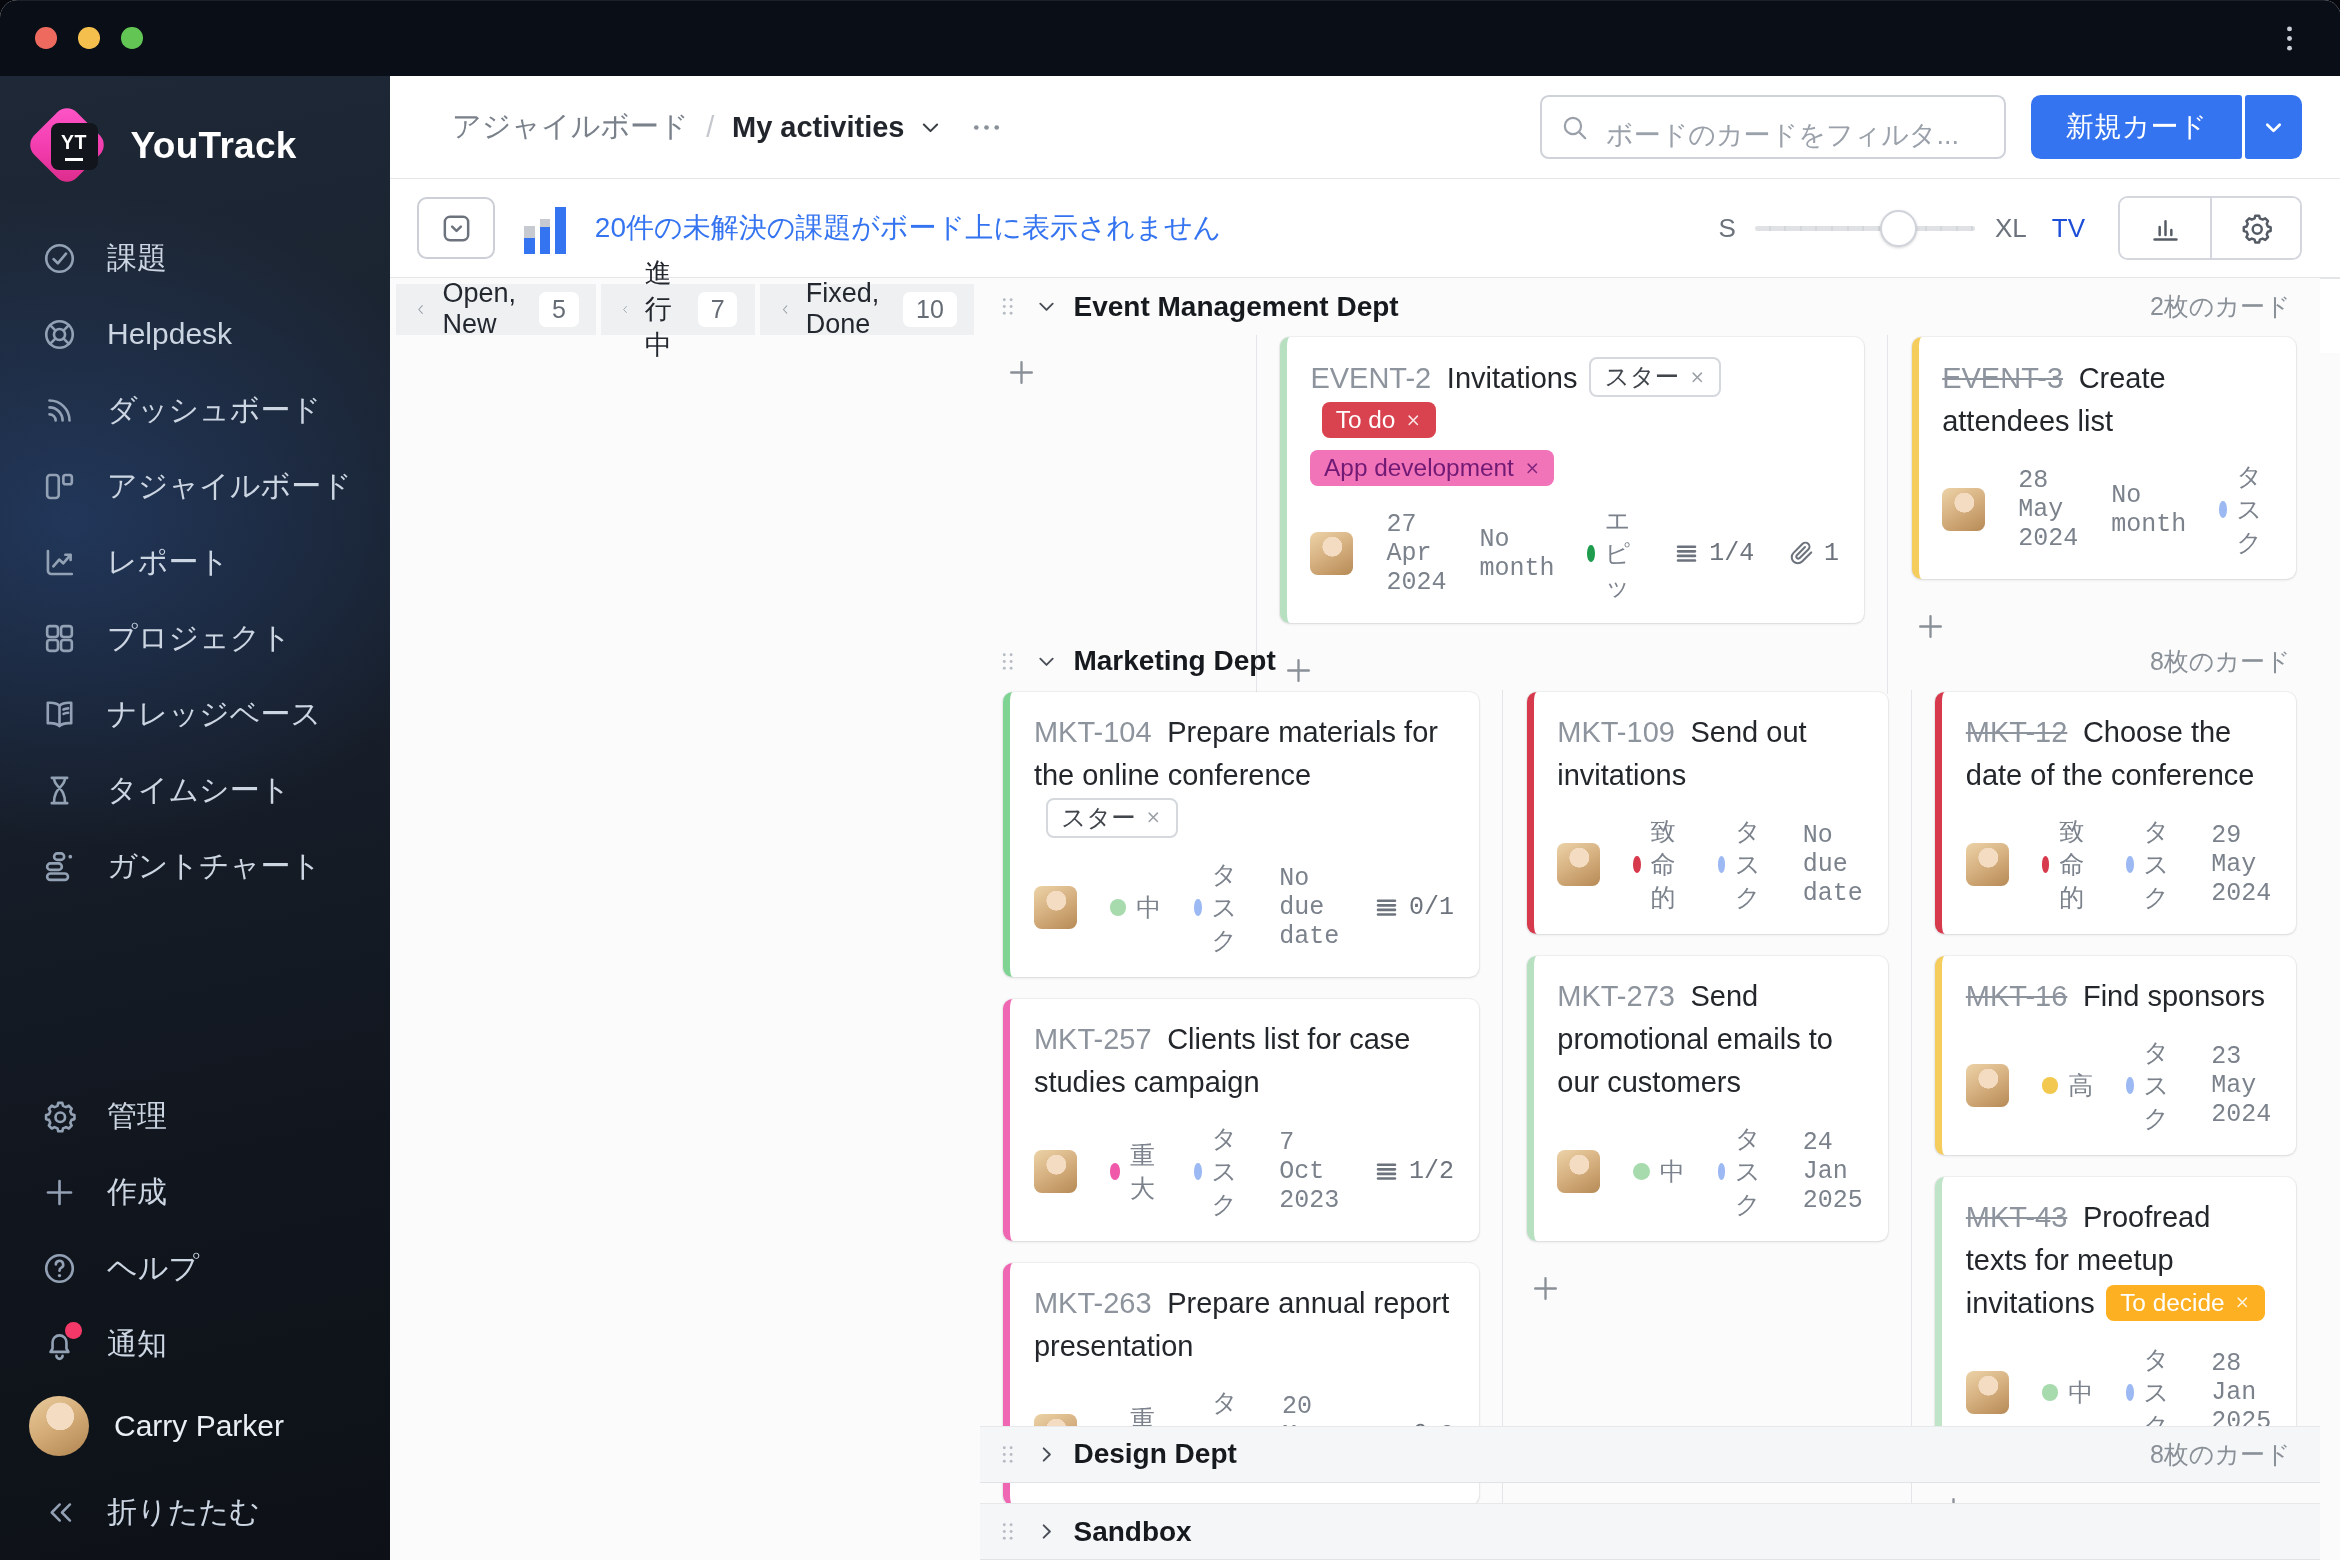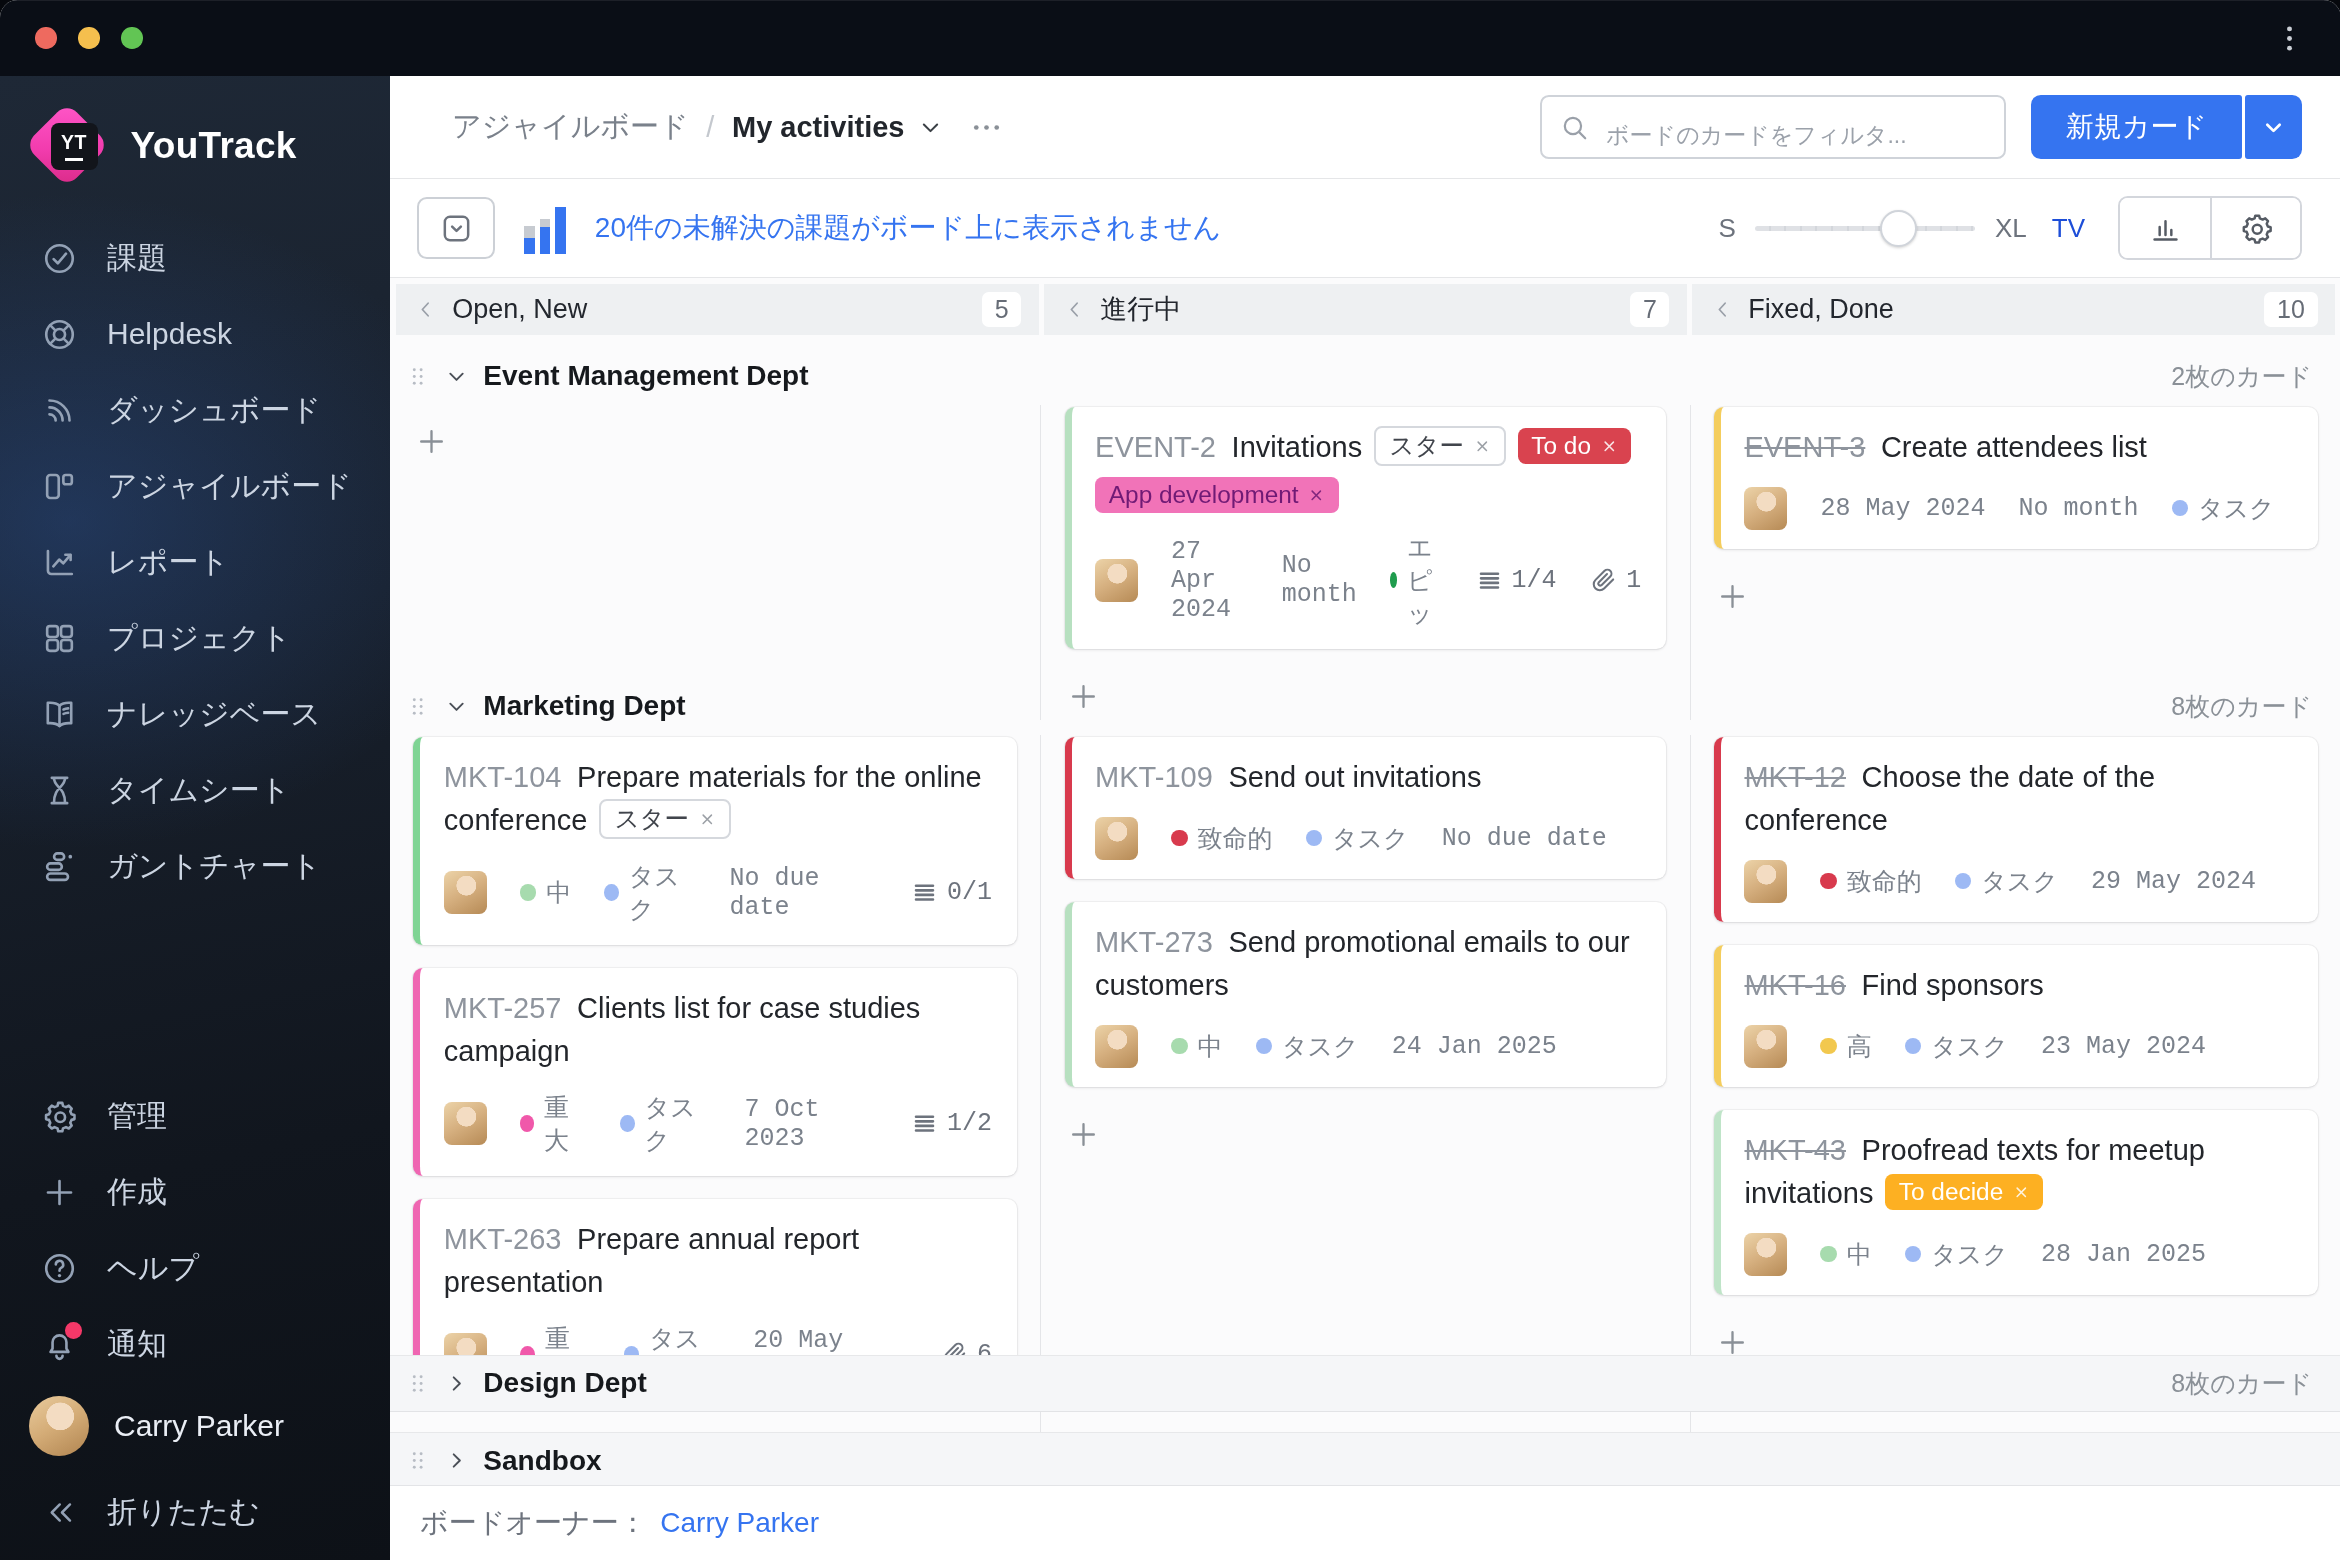--- a/index.html
+++ b/index.html
@@ -49,21 +49,21 @@
   .main{flex:1;display:flex;flex-direction:column;background:#fff;min-width:0;}
   .page-header{height:103px;flex:0 0 103px;display:flex;align-items:center;padding:0 39px 0 62px;border-bottom:1px solid #e5e6e8;}
   .crumb-parent{font-size:29px;color:#7a818b;}
   .crumb-sep{font-size:29px;color:#c4c8ce;margin:0 17.6px;}
   .crumb-current{font-size:29px;color:#22262c;font-weight:600;}
   .crumb-chev{width:29px;height:29px;color:#3b4046;margin-left:11.7px;cursor:pointer;}
   .crumb-more{width:35px;height:35px;color:#8a9097;margin-left:23.4px;cursor:pointer;}
   .hdr-spacer{flex:1;}
   .search-box{display:flex;align-items:center;width:466px;height:64px;border:2px solid #cfd3d9;border-radius:8.8px;padding:0 17.6px;gap:13.7px;}
   .search-box .icon{width:31px;height:31px;color:#9aa0a9;flex:0 0 31px;}
-  .search-box input{border:none;outline:none;font-size:23px;color:#22262c;width:100%;font-family:Liberation Sans, sans-serif;background:transparent;margin-top:17px;}
+  .search-box input{border:none;outline:none;font-size:27px;color:#22262c;width:100%;font-family:Liberation Sans, sans-serif;background:transparent;margin-top:17px;}
   .search-box input::placeholder{color:#9ba1aa;}
   .split-btn{display:flex;margin-left:25px;}
   .btn-primary{height:64px;background:#3574f0;color:#fff;font-size:28px;border:none;border-radius:9.8px 2.9px 2.9px 9.8px;padding:0 35px;cursor:pointer;font-family:inherit;}
   .btn-primary-arrow{height:64px;width:57px;background:#3574f0;border:none;border-radius:2.9px 9.8px 9.8px 2.9px;margin-left:2.9px;cursor:pointer;display:flex;align-items:center;justify-content:center;}
   .btn-primary-arrow .icon{width:27px;height:27px;color:#fff;}
 
   
   .board-toolbar{height:99px;flex:0 0 99px;display:flex;align-items:center;padding:0 39px 0 27px;border-bottom:1px solid #e5e6e8;}
   .outline-btn{width:78px;height:62px;border:2px solid #ccd0d6;border-radius:9.8px;background:#fff;display:flex;align-items:center;justify-content:center;cursor:pointer;}
   .outline-btn .icon{width:35px;height:35px;color:#6d737d;}
@@ -77,21 +77,21 @@
   .slider-track{position:absolute;left:0;right:0;top:16.6px;height:4.9px;border-radius:2.9px;
     background:repeating-linear-gradient(90deg,#dfe1e5 0 13.7px,#d3d6db 13.7px 15.6px);}
   .slider-thumb{position:absolute;top:0;width:37px;height:37px;border-radius:50%;background:#fff;border:2px solid #d0d4da;box-shadow:0 1px 2.9px rgba(0,0,0,.18);}
   .tv-lbl{font-size:26px;color:#1d4ed8;margin-left:25px;cursor:pointer;}
   .segmented{display:flex;height:64px;border:2px solid #d3d6dc;border-radius:9.8px;margin-left:33px;overflow:hidden;}
   .segmented .seg{width:90px;display:flex;align-items:center;justify-content:center;background:#fff;cursor:pointer;}
   .segmented .seg + .seg{border-left:2px solid #d3d6dc;}
   .segmented .icon{width:35px;height:35px;color:#555b64;}
 
   
-  .board{flex:1;display:flex;flex-direction:column;background:#fbfbfc;min-height:0;justify-content:center;}
+  .board{flex:1;display:flex;background:#fbfbfc;min-height:0;}
   .col-heads{display:grid;grid-template-columns:1fr 1fr 1fr;gap:4.9px;margin:5.9px 5.9px 12.7px 5.9px;}
   .col-head{height:51px;background:#eef0f2;display:flex;align-items:center;padding:0 17.6px;gap:13.7px;}
   .col-head .icon{width:25px;height:25px;color:#9aa0a9;cursor:pointer;}
   .col-title{font-size:27px;color:#23272e;}
   .col-count{margin-left:auto;background:#fff;border-radius:6.8px;padding:2.9px 12.7px;font-size:25px;color:#666c76;}
   .lanes{flex:1;min-height:0;display:flex;flex-direction:column;}
   .lane-head{height:57px;flex:0 0 57px;display:flex;align-items:center;gap:13.7px;padding:0 29px 0 15.6px;}
   .lane-head .drag{width:23.4px;height:31px;color:#b7bcc4;cursor:grab;}
   .lane-head .chev{width:27px;height:27px;color:#4a4f57;cursor:pointer;}
   .lane-title{font-size:28px;font-weight:700;color:#16191d;cursor:pointer;}

